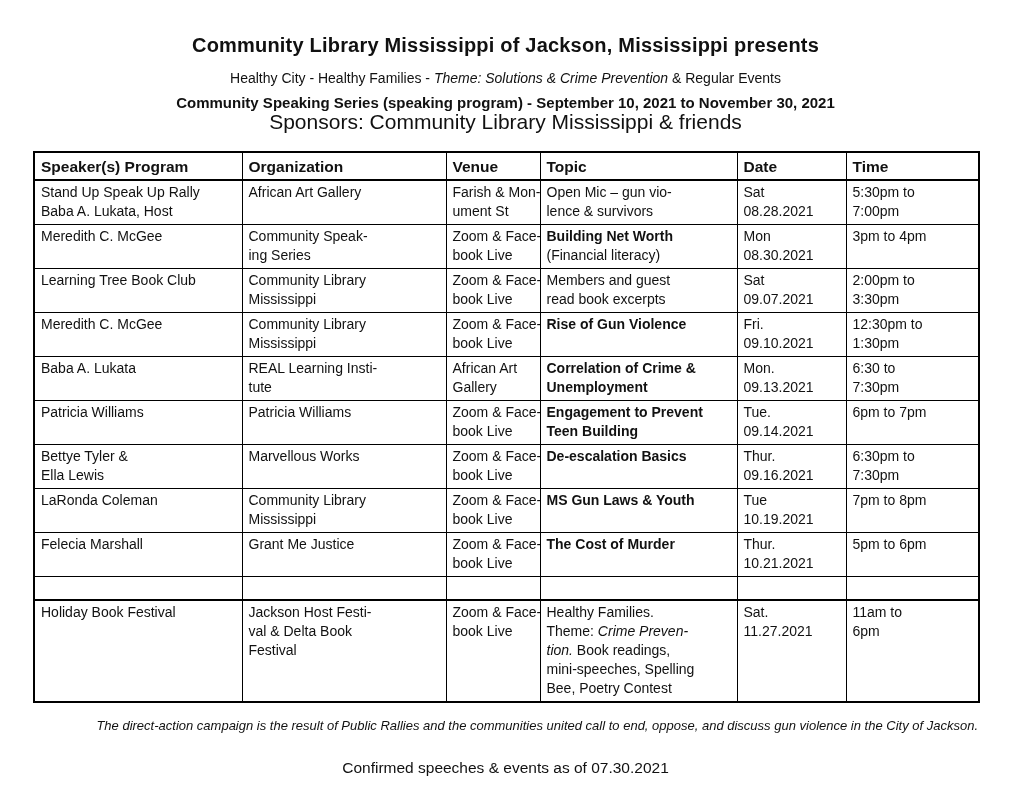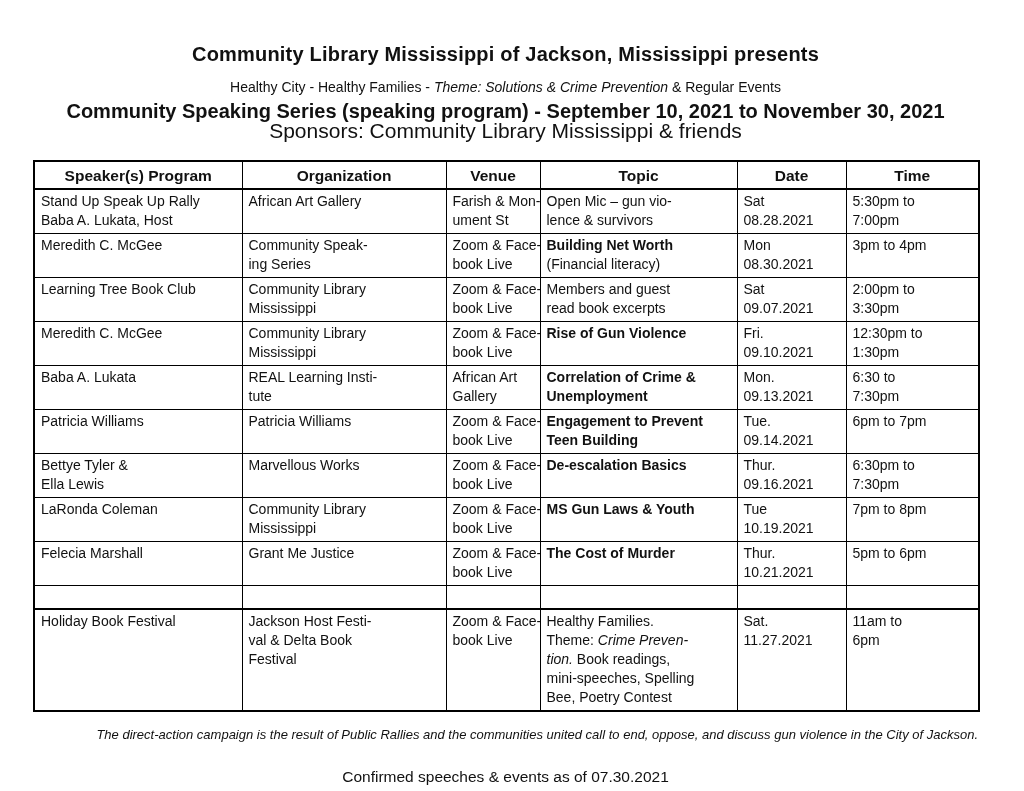--- a/index.html
+++ b/index.html
@@ -2,46 +2,46 @@
 <html><head>
 <meta charset="utf-8">
 <style>
   * { margin: 0; padding: 0; box-sizing: border-box; }
   html, body {
     width: 1024px; height: 791px;
     background: #ffffff;
     font-family: "Liberation Sans", sans-serif;
     color: #111111;
   }
-  .page { width: 945px; margin-left: 33px; padding-top: 42px; }
+  .page { width: 945px; margin-left: 33px; padding-top: 33px; }
 
   .doc-header { text-align: center; }
   .doc-title {
     font-size: 20px; font-weight: bold; line-height: 24px;
     margin-bottom: 12px; letter-spacing: 0.2px;
   }
   .doc-sub { font-size: 14px; line-height: 19px; margin-bottom: 5px; }
   .doc-sub em { font-style: italic; }
-  .doc-series { font-size: 20px; font-weight: bold; line-height: 19px; }
+  .doc-series { font-size: 15px; font-weight: bold; line-height: 19px; }
   .doc-sponsors { font-size: 21px; line-height: 19px; margin-bottom: 20px; }
 
   table.schedule {
     width: 945px; table-layout: fixed;
     border-collapse: collapse;
     border: 2px solid #000;
   }
   table.schedule th, table.schedule td {
     border: 1px solid #000;
     vertical-align: top;
     padding: 2px 6px 3px 6px;
     font-size: 14px; line-height: 19px;
     overflow: hidden;
   }
   table.schedule th {
-    text-align: center; font-weight: bold;
+    text-align: left; font-weight: bold;
     font-size: 15.5px; line-height: 21px;
     border-bottom: 2px solid #000;
     padding-top: 3px; padding-bottom: 2px;
   }
   tr.spacer-row td { height: 23px; }
   tr.festival-row td { border-top: 2px solid #000; height: 99px; }
   td .cline { min-height: 19px; white-space: nowrap; }
   td .seg-b { font-weight: bold; }
   td .seg-i { font-style: italic; }
 

